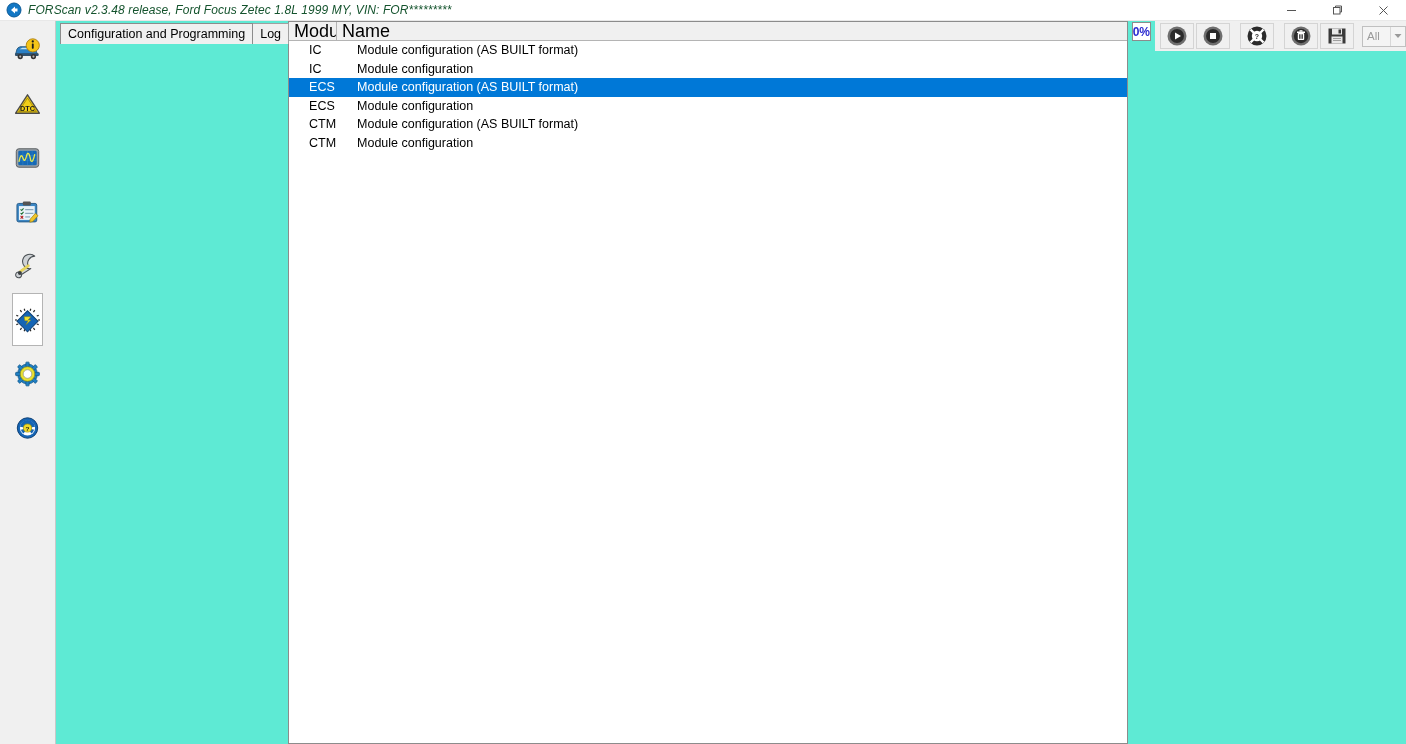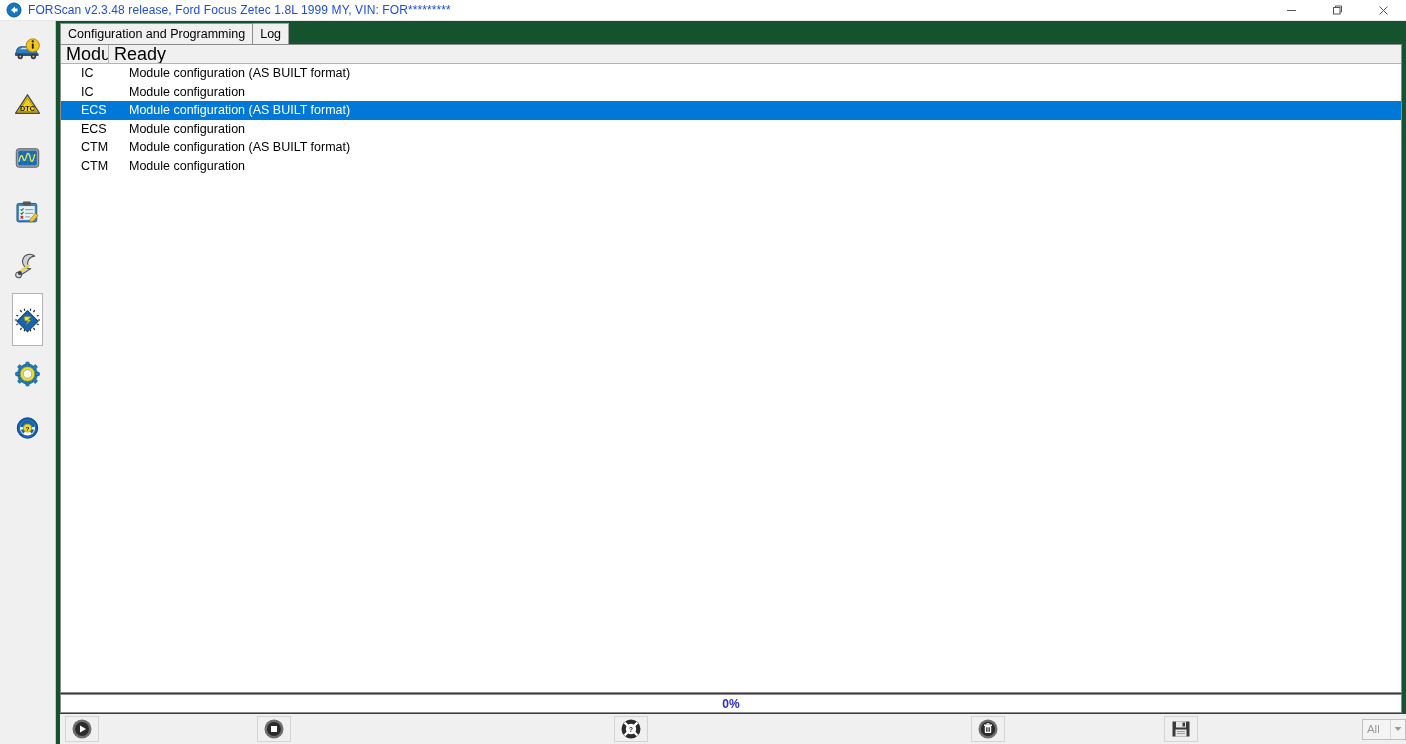--- a/index.html
+++ b/index.html
@@ -24,23 +24,24 @@
     display: flex; align-items: center;
     flex: 0 0 21px;
     border-bottom: 1px solid #e8e8e8;
   }
   .title-logo {
     width: 16px; height: 16px;
     margin-left: 6px; margin-right: 6px;
     flex: 0 0 16px;
   }
   .title-text {
-    font-size: 12px; color: #1d4ed8;
+    font-size: 12px; color: #14532d;
     white-space: nowrap; overflow: hidden;
     letter-spacing: 0.1px;
+    font-style: italic;
   }
   .title-spacer { flex: 1 1 auto; }
   .win-btns { display: flex; height: 21px; }
   .win-btn {
     width: 46px; height: 21px;
     display: flex; align-items: center; justify-content: center;
     color: #4a4a4a;
   }
   .win-btn svg { display: block; }
 
@@ -62,23 +63,23 @@
     background: transparent;
   }
   .side-btn.selected {
     background: #ffffff;
     border: 1px solid #b4b4b4;
   }
   .side-btn svg { display: block; }
 
   .content {
     flex: 1 1 auto;
-    display: flex; flex-direction: column;
+    display: flex; flex-direction: row;
     min-width: 0;
-    background: #14532d;
+    background: #5eead4;
     padding-left: 4px;
   }
 
   
   .tabstrip {
     height: 23px; flex: 0 0 23px;
     display: flex; align-items: flex-end;
     position: relative;
     padding-top: 2px;
   }
@@ -392,21 +393,21 @@
           <span>Configuration and Programming</span>
         </div>
         <div class="tab">
           <span>Log</span>
         </div>
       </div>
 
       <div class="list-wrap">
         <div class="list-header">
           <div class="hcell c1">Module</div>
-          <div class="hcell c2">Ready</div>
+          <div class="hcell c2">Name</div>
         </div>
         <div class="list-body">
           <div class="row">
             <div class="cell c1">IC</div>
             <div class="cell c2">Module configuration (AS BUILT format)</div>
           </div>
           <div class="row">
             <div class="cell c1">IC</div>
             <div class="cell c2">Module configuration</div>
           </div>

